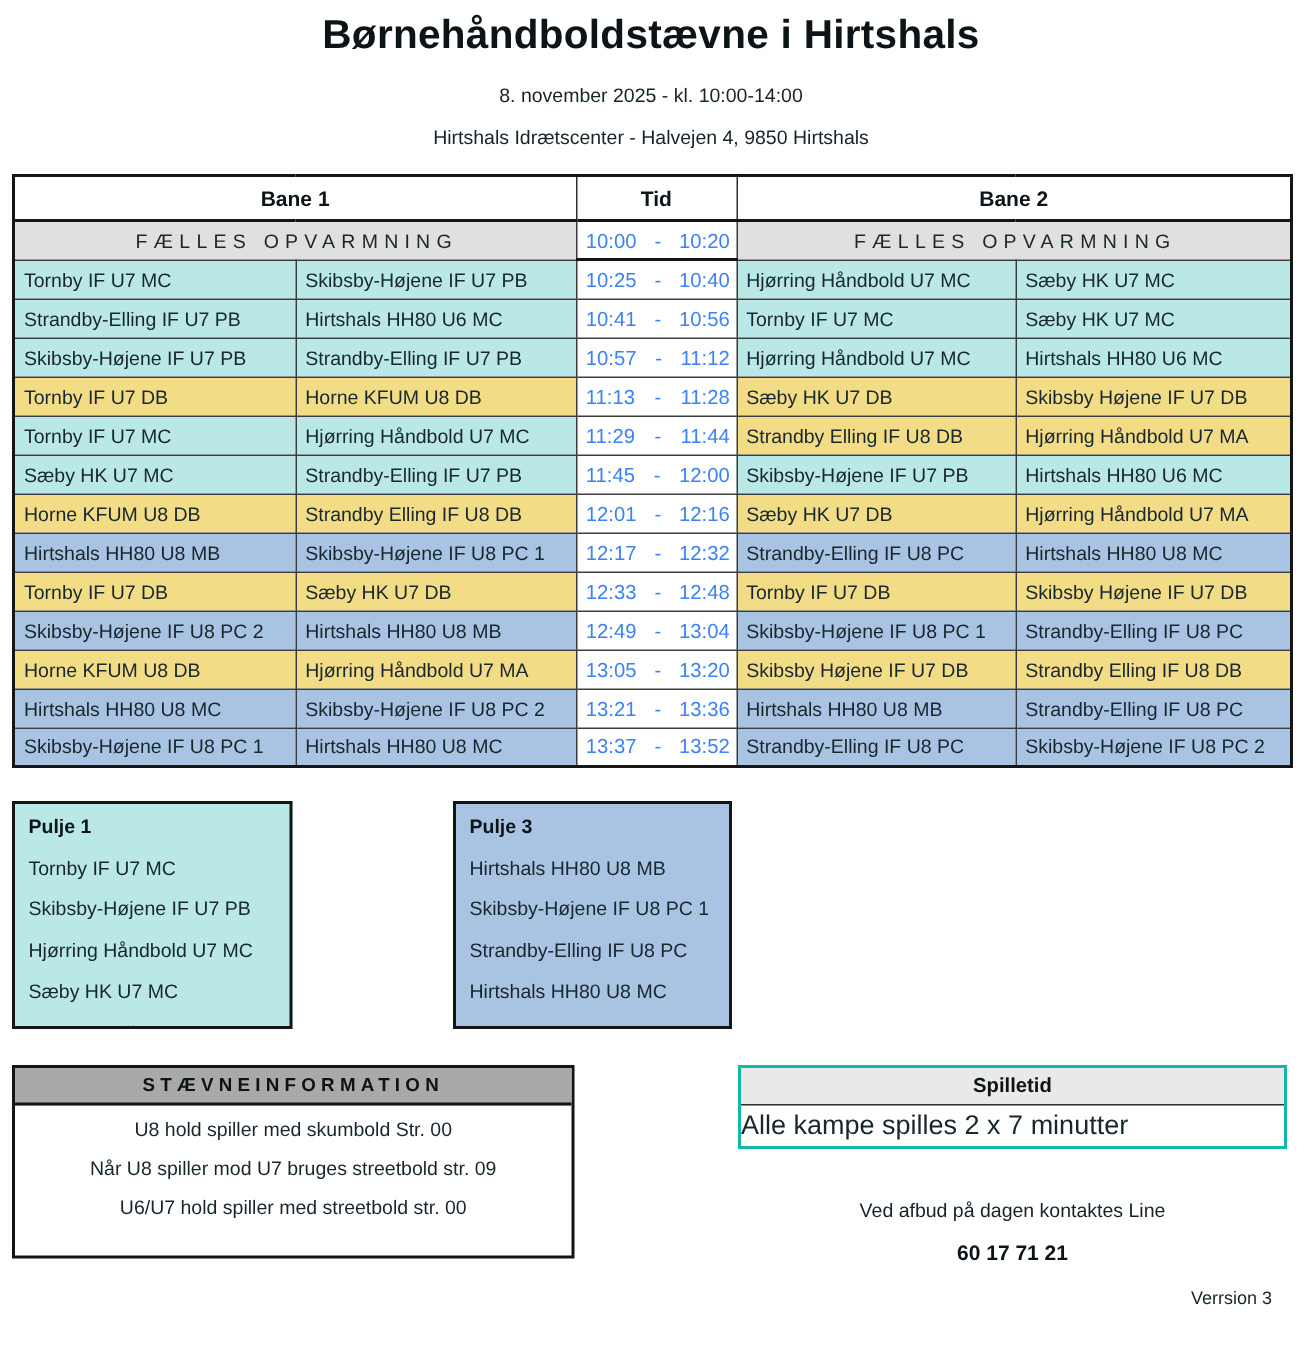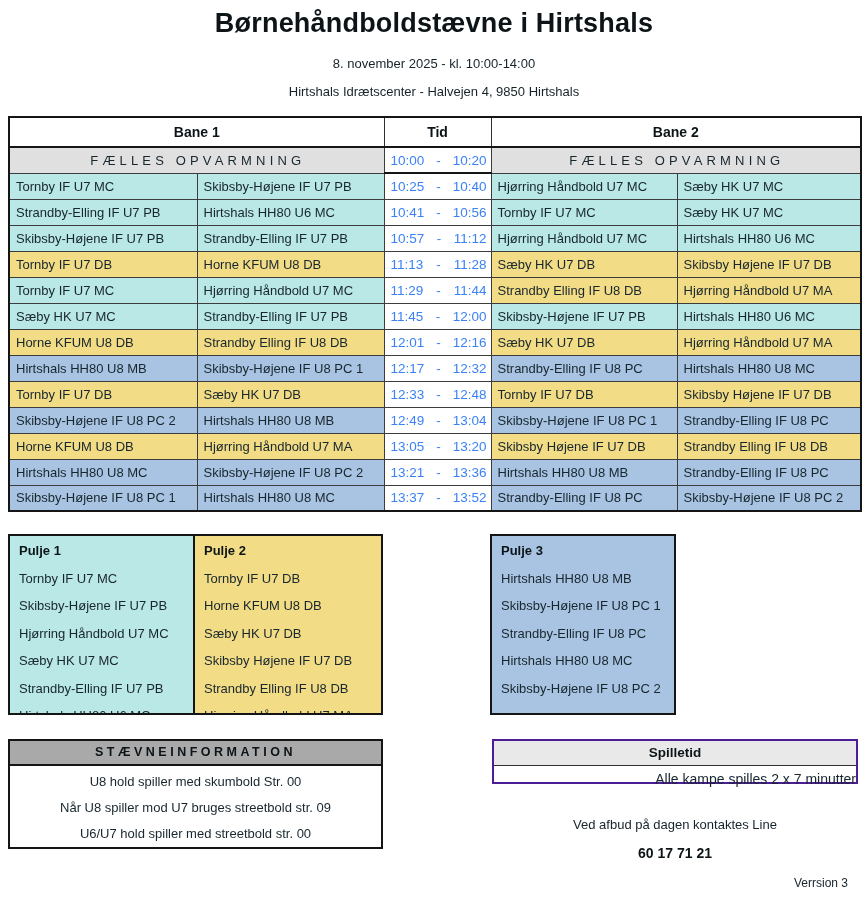--- a/index.html
+++ b/index.html
@@ -30,49 +30,49 @@
   td.time{border-left:2px solid #151515;border-right:2px solid #151515;background:#fff;padding:0 7px}
   td.time.warm-time{border-bottom:2px solid #151515}
   .trange{display:flex;justify-content:space-between;align-items:center;height:100%;font-size:13.5px;color:#3b82f6}
   .c-teal{background:var(--teal)}
   .c-yellow{background:var(--yellow)}
   .c-blue{background:var(--blue)}
 
   
   .pulje-row{display:flex;margin:22px 8px 0;align-items:flex-start}
   .pulje-box{
-    border:2px solid #151515;box-sizing:border-box;width:187px;height:181px;
+    border:2px solid #151515;box-sizing:border-box;width:187px;height:152px;
     padding:7px 9px 0;overflow:hidden
   }
   .pulje-box.joined{margin-left:-2px;width:190px}
   .pulje-box.third{margin-left:107px;width:186px}
   .pulje-title{font-weight:700;font-size:13px;color:#0d1418}
   .pulje-item{font-size:13px;margin-top:12.5px;white-space:nowrap;color:#18262e}
 
   
   .info-row{display:flex;margin:24px 8px 0;align-items:flex-start}
   .info-box{width:375px;border:2px solid #151515;box-sizing:border-box;background:#fff}
   .info-title{
     background:var(--info-header-gray);text-align:center;font-weight:700;font-size:12.5px;
     letter-spacing:.28em;height:23px;line-height:23px;border-bottom:2px solid #151515;color:#0d1418
   }
   .info-subtitle{
     background:var(--subheader-gray);text-align:center;font-weight:700;font-size:13.5px;
     height:26px;line-height:26px;border-bottom:1px solid #2f2f2f;color:#0d1418
   }
-  .info-lines{padding:3px 0 0}
+  .info-lines{padding:3px 0 19px}
   .info-line{height:26px;line-height:26px;text-align:center;font-size:13px;color:#18262e}
 
   .right-col{width:366px;margin-left:109px}
-  .spilletid-box{border:2px solid #4c1d95;box-sizing:border-box;background:#fff}
+  .spilletid-box{border:2px solid #14b8a6;box-sizing:border-box;background:#fff}
   .spilletid-title{
     background:var(--subheader-gray);font-weight:700;text-align:center;font-size:13.5px;
     height:24px;line-height:24px;border-bottom:1px solid #2f2f2f;color:#0d1418
   }
-  .spilletid-body{height:16px;line-height:27px;text-align:right;font-size:14px;color:#18262e}
+  .spilletid-body{height:27px;line-height:27px;text-align:left;font-size:18px;color:#18262e}
   .contact-1{margin-top:33px;text-align:center;font-size:13px;color:#16232a}
   .contact-phone{margin-top:13px;text-align:center;font-weight:700;font-size:14px;color:#0d1418}
   .footer-version{margin-top:15px;text-align:right;font-size:12px;padding-right:10px;color:#16232a}
 </style>
 </head>
 <body>
 
 <div class="page-header">
   <h1 class="page-title">Børnehåndboldstævne i Hirtshals</h1>
   <div class="page-sub">8. november 2025 - kl. 10:00-14:00</div>
@@ -283,31 +283,20 @@
     <div class="pulje-title">Pulje 1</div>
     <div class="pulje-list">
         <div class="pulje-item">Tornby IF U7 MC</div>
         <div class="pulje-item">Skibsby-Højene IF U7 PB</div>
         <div class="pulje-item">Hjørring Håndbold U7 MC</div>
         <div class="pulje-item">Sæby HK U7 MC</div>
         <div class="pulje-item">Strandby-Elling IF U7 PB</div>
         <div class="pulje-item">Hirtshals HH80 U6 MC</div>
       </div>
   </div>
-  <div class="pulje-box joined c-yellow">
-    <div class="pulje-title">Pulje 2</div>
-    <div class="pulje-list">
-        <div class="pulje-item">Tornby IF U7 DB</div>
-        <div class="pulje-item">Horne KFUM U8 DB</div>
-        <div class="pulje-item">Sæby HK U7 DB</div>
-        <div class="pulje-item">Skibsby Højene IF U7 DB</div>
-        <div class="pulje-item">Strandby Elling IF U8 DB</div>
-        <div class="pulje-item">Hjørring Håndbold U7 MA</div>
-      </div>
-  </div>
   <div class="pulje-box third c-blue">
     <div class="pulje-title">Pulje 3</div>
     <div class="pulje-list">
         <div class="pulje-item">Hirtshals HH80 U8 MB</div>
         <div class="pulje-item">Skibsby-Højene IF U8 PC 1</div>
         <div class="pulje-item">Strandby-Elling IF U8 PC</div>
         <div class="pulje-item">Hirtshals HH80 U8 MC</div>
         <div class="pulje-item">Skibsby-Højene IF U8 PC 2</div>
       </div>
   </div>

